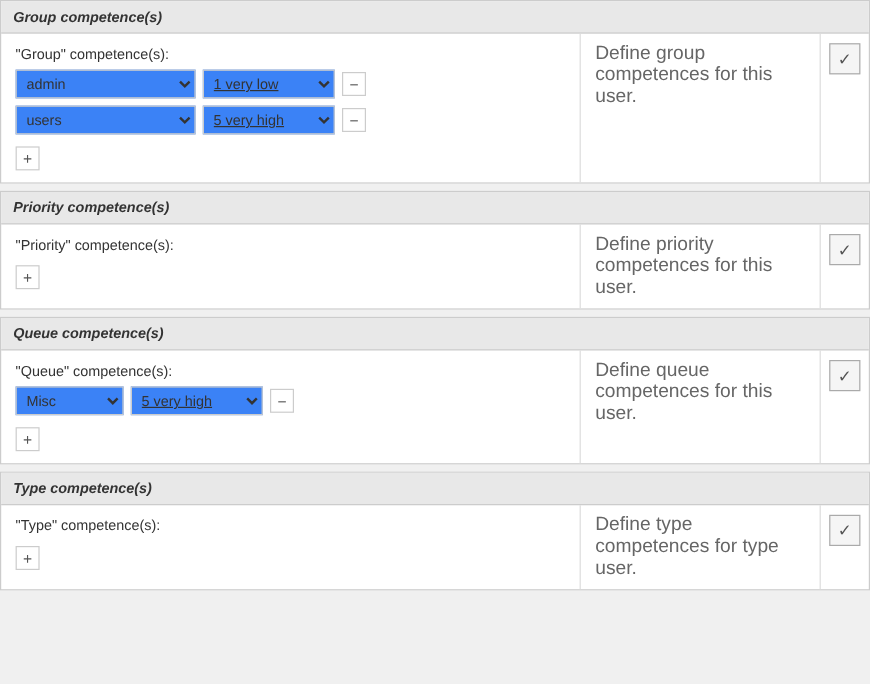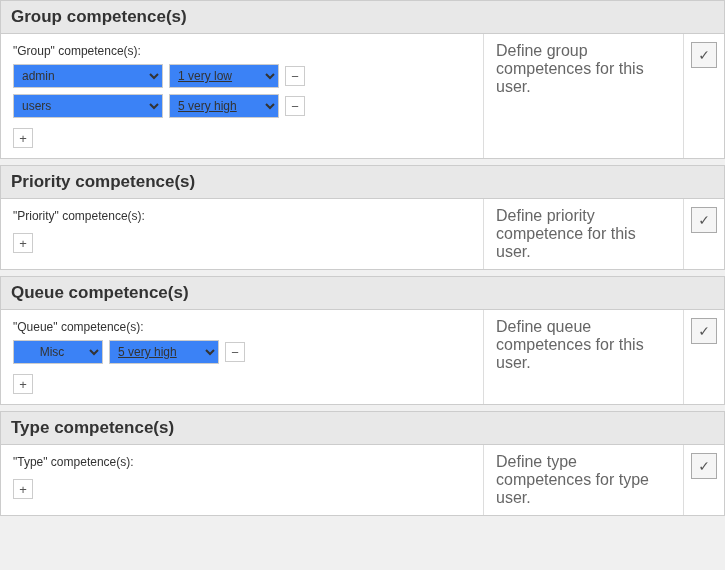--- a/index.html
+++ b/index.html
@@ -16,22 +16,23 @@
       margin-bottom: 6px;
       background: #fff;
       border: 1px solid #ccc;
     }
 
     .section-header {
       background: #e8e8e8;
       border-bottom: 1px solid #ccc;
       padding: 6px 10px;
       font-weight: bold;
-      font-size: 17px;
-      color: #333;
+      font-size: 12px;
+      color: #333;
+      font-style: italic;
     }
 
     .section-body {
       display: flex;
       align-items: stretch;
     }
 
     .section-left {
       flex: 1;
       padding: 10px 12px;
@@ -83,21 +84,20 @@
       width: 150px;
     }
 
     .select-level {
       width: 110px;
       text-decoration: underline;
     }
 
     .select-queue {
       width: 90px;
-      text-align: center;
     }
 
     .btn-remove {
       border: 1px solid #ccc;
       background: #fff;
       width: 20px;
       height: 20px;
       display: inline-flex;
       align-items: center;
       justify-content: center;
@@ -162,21 +162,21 @@
           <button class="btn-check">
             <span class="checkmark">✓</span>
           </button>
         </div>
       </div>
     </div>
     <div class="section">
       <div class="section-header">Priority competence(s)</div>
       <div class="section-body">
         <div class="section-left"><div class="label">"Priority" competence(s):</div><button class="btn-add">+</button></div>
-        <div class="section-middle">Define priority competence for this user.</div>
+        <div class="section-middle">Define priority competences for this user.</div>
         <div class="section-right">
           <button class="btn-check">
             <span class="checkmark">✓</span>
           </button>
         </div>
       </div>
     </div>
     <div class="section">
       <div class="section-header">Queue competence(s)</div>
       <div class="section-body">

